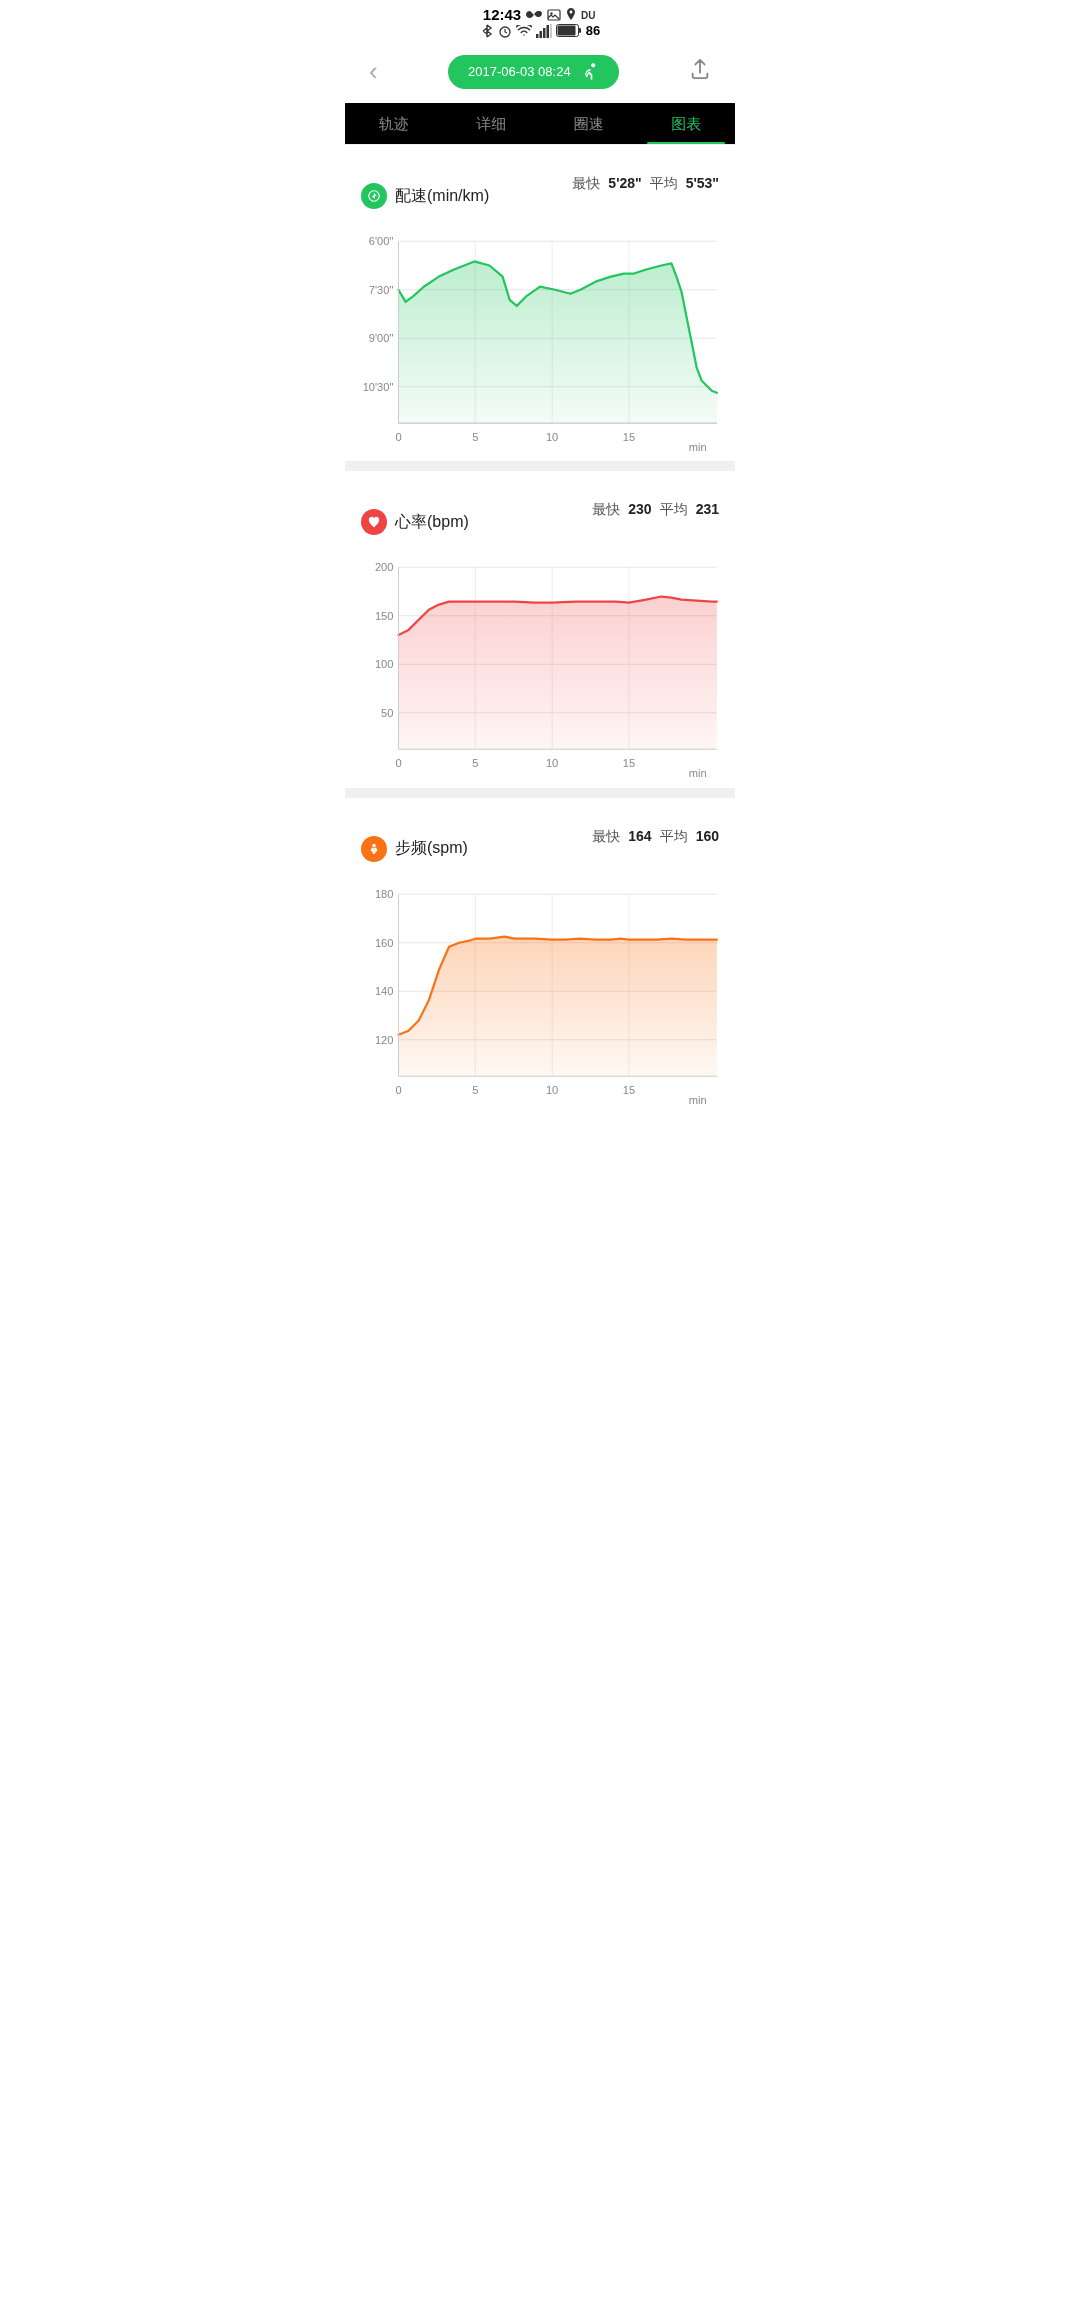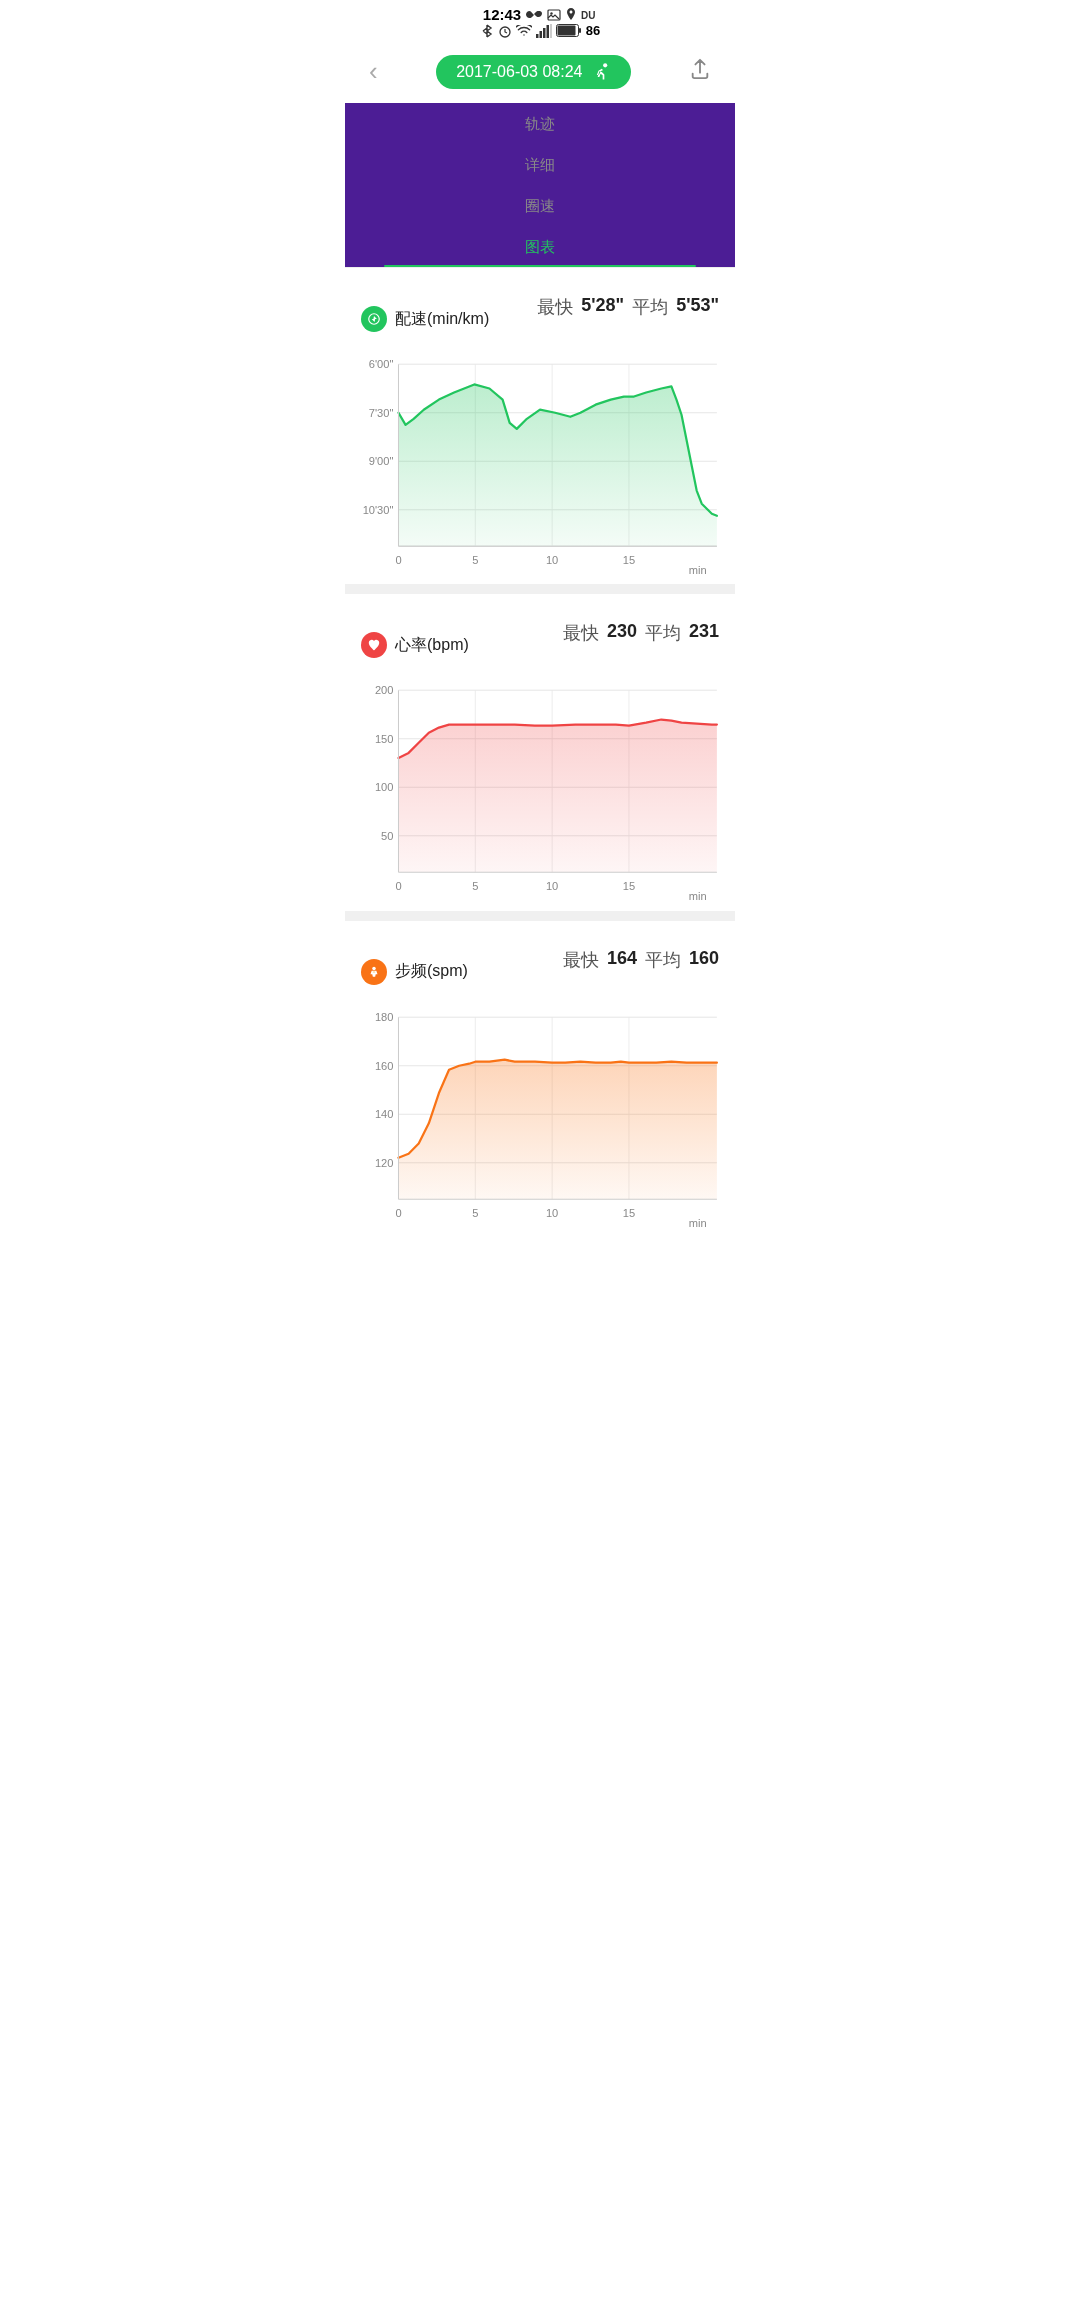--- a/index.html
+++ b/index.html
@@ -39,39 +39,38 @@
       font-size: 22px;
       color: #999;
       cursor: pointer;
       padding: 4px 8px;
     }
     .header-title {
       background: #22c55e;
       color: #fff;
       border-radius: 20px;
       padding: 7px 20px;
-      font-size: 16px;
+      font-size: 13px;
       font-weight: 500;
       display: flex;
       align-items: center;
       gap: 8px;
     }
     .header-share {
       font-size: 20px;
       color: #666;
       cursor: pointer;
       padding: 4px 8px;
     }
 
     
     .tabs {
       display: flex;
       border-bottom: 1px solid #eee;
-      background: #4c1d95;
-      flex-direction: column;
+      background: #000000;
     }
     .tab {
       flex: 1;
       text-align: center;
       padding: 12px 0 10px;
       font-size: 15px;
       color: #888;
       cursor: pointer;
       position: relative;
     }
@@ -110,21 +109,21 @@
     .chart-title-left {
       display: flex;
       align-items: center;
       gap: 8px;
       font-size: 16px;
       color: #222;
       font-weight: 500;
       margin-top: 24px;
     }
     .chart-title-right {
-      font-size: 18px;
+      font-size: 14px;
       color: #555;
       display: flex;
       gap: 8px;
     }
     .chart-title-right span { font-weight: 400; }
     .chart-title-right strong { font-weight: 700; color: #222; }
 
     .icon-circle {
       width: 26px;
       height: 26px;

